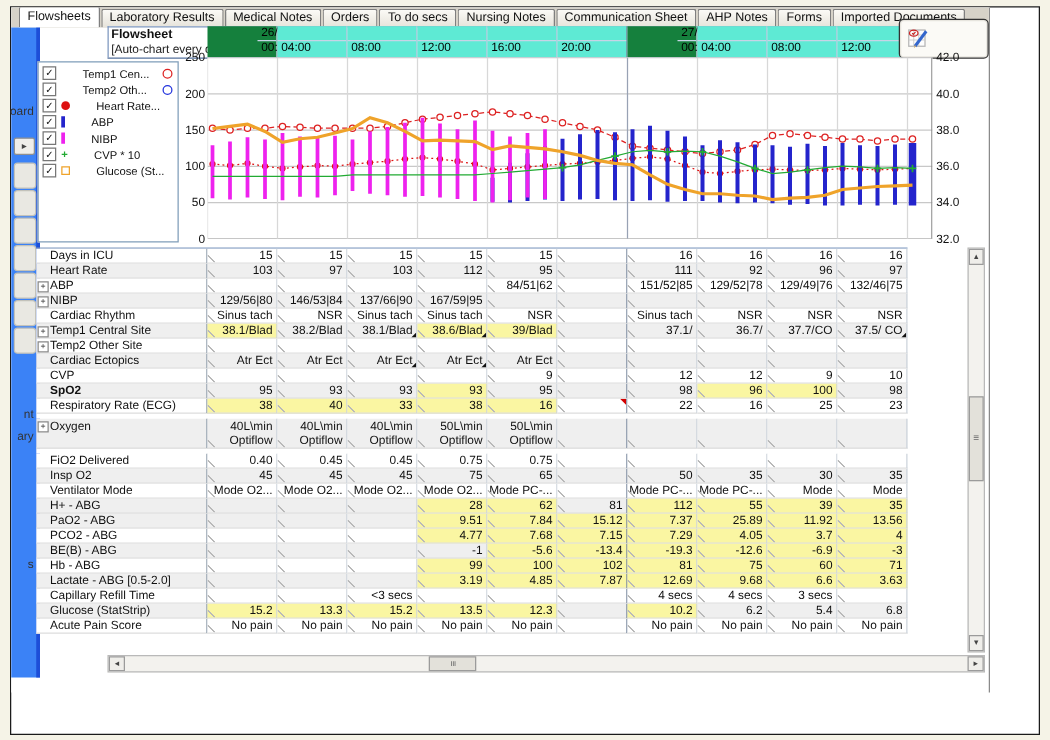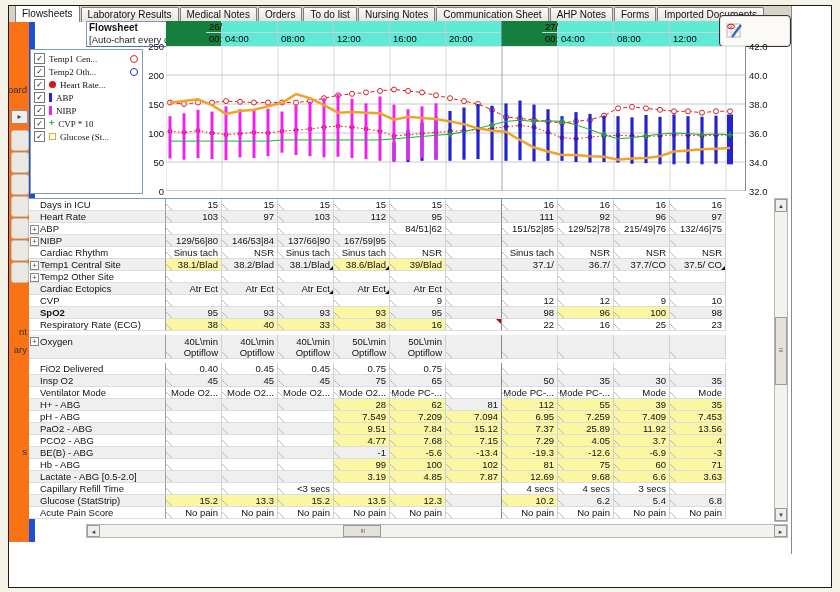--- a/index.html
+++ b/index.html
@@ -6,21 +6,21 @@
   body{width:840px;height:592px;background:#f5f3e7;font-family:"Liberation Sans",sans-serif;position:relative;overflow:hidden;}
   #frame{position:absolute;left:8px;top:5px;width:822px;height:581px;border:1.5px solid #1b1b1b;background:#ffffff;}
   #app{position:absolute;left:0;top:0;width:782px;height:548px;border-right:1px solid #8a8a8a;background:#fff;}
 
   
   #tabbar{position:absolute;left:0;top:0;width:782px;height:16px;background:#d6d2c8;display:flex;align-items:flex-end;overflow:hidden;padding-left:12px;box-sizing:border-box;}
   .tab{flex:0 0 auto;font-size:10px;color:#111;background:linear-gradient(#fbfaf6,#e6e3da);border:1px solid #7f7f7f;border-bottom:none;border-radius:2px 2px 0 0;padding:1px 6px 1px 6px;margin-right:1px;height:12px;line-height:12px;white-space:nowrap;}
   .tab.active{background:#ffffff;height:14px;line-height:14px;margin-left:-6px;position:relative;z-index:2;}
 
   
-  #rail{position:absolute;left:0;top:16px;width:20px;height:520px;background:#f97316;border-right:6px solid #1d4ed8;}
+  #rail{position:absolute;left:0;top:16px;width:20px;height:520px;background:#3b82f6;border-right:3px solid #1d4ed8;}
   .rail-label{position:absolute;right:2px;font-size:9.5px;color:#333;white-space:nowrap;overflow:hidden;}
   .rail-btn{position:absolute;left:2px;width:15px;height:12px;border:1px solid #8f8f8f;background:#efeeea;font-size:8px;line-height:11px;text-align:center;color:#444;border-radius:2px;}
   .rail-slat{position:absolute;left:2px;width:16px;height:19px;background:#e9e8e2;border:1px solid #c3c2ba;border-radius:3px;}
 
   
   #fs-head{position:absolute;left:77px;top:15px;width:660px;height:25px;border-top:1px solid #7d97bf;border-left:1px solid #7d97bf;background:#fff;box-sizing:border-box;}
   #fs-title{position:absolute;left:80px;top:16px;font-size:10px;font-weight:bold;color:#111;}
   #fs-subtitle{position:absolute;left:80px;top:28px;font-size:9.5px;color:#222;}
   #colhead{position:absolute;left:157px;top:15px;height:25px;display:flex;}
   .hcol{width:56px;box-sizing:border-box;border-right:1px solid #b9c9de;}
@@ -34,21 +34,21 @@
 
   
   #chart-btn{position:absolute;left:710px;top:9px;width:70px;height:30px;background:#fbfaf6;border:1px solid #333;border-radius:4px;box-shadow:inset 0 0 0 1px #e7e5de;}
   #chart-btn svg{position:absolute;left:6px;top:5px;}
 
   
   #legend{position:absolute;left:21px;top:43px;width:113px;height:145px;background:#fff;border:1px solid #7f9db9;box-sizing:border-box;padding-top:2px;}
   .lg-item{display:flex;align-items:center;height:13px;padding:0 4px 0 3px;}
   .lg-check{width:9px;height:9px;border:1px solid #777;background:#fff;font-size:8px;line-height:9px;text-align:center;color:#111;flex:0 0 auto;}
   .lg-marker{margin-left:4px;flex:0 0 auto;display:inline-block;}
-  .lg-label{font-size:9px;color:#111;margin-left:4px;white-space:nowrap;overflow:hidden;font-family:Liberation Serif, serif;}
+  .lg-label{font-size:9px;color:#111;margin-left:21px;white-space:nowrap;overflow:hidden;}
   .lg-right{margin-left:auto;}
   .mk-circle{width:6px;height:6px;border-radius:50%;border:1.5px solid;}
   .mk-dot{width:7px;height:7px;border-radius:50%;}
   .mk-bar{width:3px;height:9px;}
   .mk-plus{font-size:9px;font-weight:bold;line-height:9px;}
   .mk-square{width:5px;height:5px;border:1.5px solid;}
 
   
   .axl{position:absolute;width:18px;text-align:right;font-size:9.5px;color:#111;}
   .axr{position:absolute;left:740px;width:38px;text-align:left;font-size:9.5px;color:#111;}
@@ -94,21 +94,21 @@
 </head>
 <body>
 
 <div id="frame">
   <div id="app">
     <div id="tabbar">
         <div class="tab active">Flowsheets</div>
         <div class="tab">Laboratory Results</div>
         <div class="tab">Medical Notes</div>
         <div class="tab">Orders</div>
-        <div class="tab">To do list</div>
+        <div class="tab">To do secs</div>
         <div class="tab">Nursing Notes</div>
         <div class="tab">Communication Sheet</div>
         <div class="tab">AHP Notes</div>
         <div class="tab">Forms</div>
         <div class="tab">Imported Documents</div>
       </div>
     <div id="rail">
         <div class="rail-label" style="top: 62px;">oard</div>
         <div class="rail-btn" style="top: 88px;">▸</div>
         <div class="rail-slat" style="top: 108px;"></div>
@@ -436,21 +436,21 @@
         <div class="trow">
           <div class="tlabel stripe0" style="height: 12px;"><span class="expand">+</span><span>ABP</span></div>
           <div class="tcell hatch stripe0" style="height: 12px;"></div>
           <div class="tcell hatch stripe0" style="height: 12px;"></div>
           <div class="tcell hatch stripe0" style="height: 12px;"></div>
           <div class="tcell hatch stripe0" style="height: 12px;"></div>
           <div class="tcell hatch stripe0" style="height: 12px;">84/51|62</div>
           <div class="tcell hatch stripe0 daysep" style="height: 12px;"></div>
           <div class="tcell hatch stripe0" style="height: 12px;">151/52|85</div>
           <div class="tcell hatch stripe0" style="height: 12px;">129/52|78</div>
-          <div class="tcell hatch stripe0" style="height: 12px;">215/49|76</div>
+          <div class="tcell hatch stripe0" style="height: 12px;">129/49|76</div>
           <div class="tcell hatch stripe0" style="height: 12px;">132/46|75</div>
         </div>
         <div class="trow">
           <div class="tlabel stripe1" style="height: 12px;"><span class="expand">+</span><span>NIBP</span></div>
           <div class="tcell hatch stripe1" style="height: 12px;">129/56|80</div>
           <div class="tcell hatch stripe1" style="height: 12px;">146/53|84</div>
           <div class="tcell hatch stripe1" style="height: 12px;">137/66|90</div>
           <div class="tcell hatch stripe1" style="height: 12px;">167/59|95</div>
           <div class="tcell hatch stripe1" style="height: 12px;"></div>
           <div class="tcell hatch stripe1 daysep" style="height: 12px;"></div>
@@ -616,33 +616,20 @@
           <div class="tcell hatch stripe1" style="height: 12px;"></div>
           <div class="tcell hatch stripe1 yellow" style="height: 12px;">28</div>
           <div class="tcell hatch stripe1 yellow" style="height: 12px;">62</div>
           <div class="tcell hatch stripe1 daysep" style="height: 12px;">81</div>
           <div class="tcell hatch stripe1 yellow" style="height: 12px;">112</div>
           <div class="tcell hatch stripe1 yellow" style="height: 12px;">55</div>
           <div class="tcell hatch stripe1 yellow" style="height: 12px;">39</div>
           <div class="tcell hatch stripe1 yellow" style="height: 12px;">35</div>
         </div>
         <div class="trow">
-          <div class="tlabel stripe0" style="height: 12px;"><span>pH - ABG</span></div>
-          <div class="tcell hatch stripe0" style="height: 12px;"></div>
-          <div class="tcell hatch stripe0" style="height: 12px;"></div>
-          <div class="tcell hatch stripe0" style="height: 12px;"></div>
-          <div class="tcell hatch stripe0 yellow" style="height: 12px;">7.549</div>
-          <div class="tcell hatch stripe0 yellow" style="height: 12px;">7.209</div>
-          <div class="tcell hatch stripe0 yellow daysep" style="height: 12px;">7.094</div>
-          <div class="tcell hatch stripe0 yellow" style="height: 12px;">6.95</div>
-          <div class="tcell hatch stripe0 yellow" style="height: 12px;">7.259</div>
-          <div class="tcell hatch stripe0 yellow" style="height: 12px;">7.409</div>
-          <div class="tcell hatch stripe0 yellow" style="height: 12px;">7.453</div>
-        </div>
-        <div class="trow">
           <div class="tlabel stripe1" style="height: 12px;"><span>PaO2 - ABG</span></div>
           <div class="tcell hatch stripe1" style="height: 12px;"></div>
           <div class="tcell hatch stripe1" style="height: 12px;"></div>
           <div class="tcell hatch stripe1" style="height: 12px;"></div>
           <div class="tcell hatch stripe1 yellow" style="height: 12px;">9.51</div>
           <div class="tcell hatch stripe1 yellow" style="height: 12px;">7.84</div>
           <div class="tcell hatch stripe1 yellow daysep" style="height: 12px;">15.12</div>
           <div class="tcell hatch stripe1 yellow" style="height: 12px;">7.37</div>
           <div class="tcell hatch stripe1 yellow" style="height: 12px;">25.89</div>
           <div class="tcell hatch stripe1 yellow" style="height: 12px;">11.92</div>

